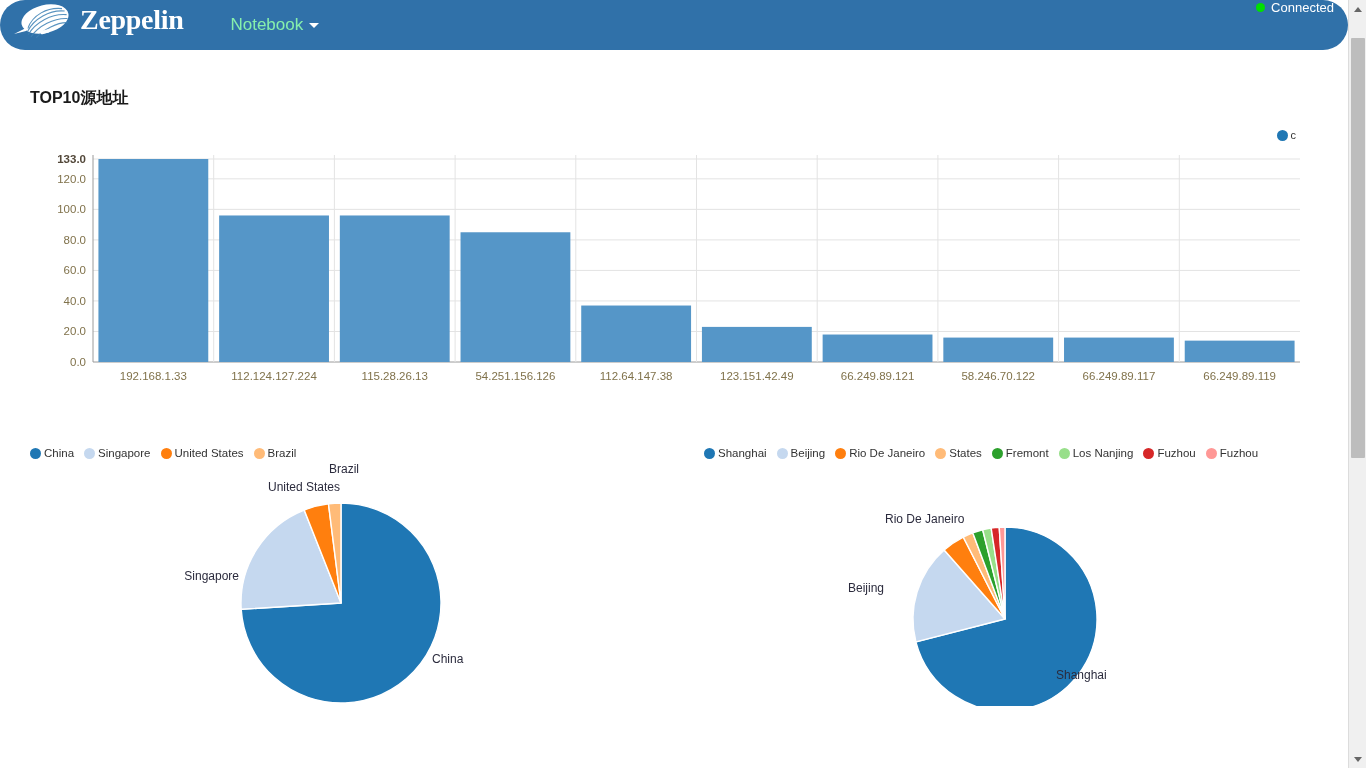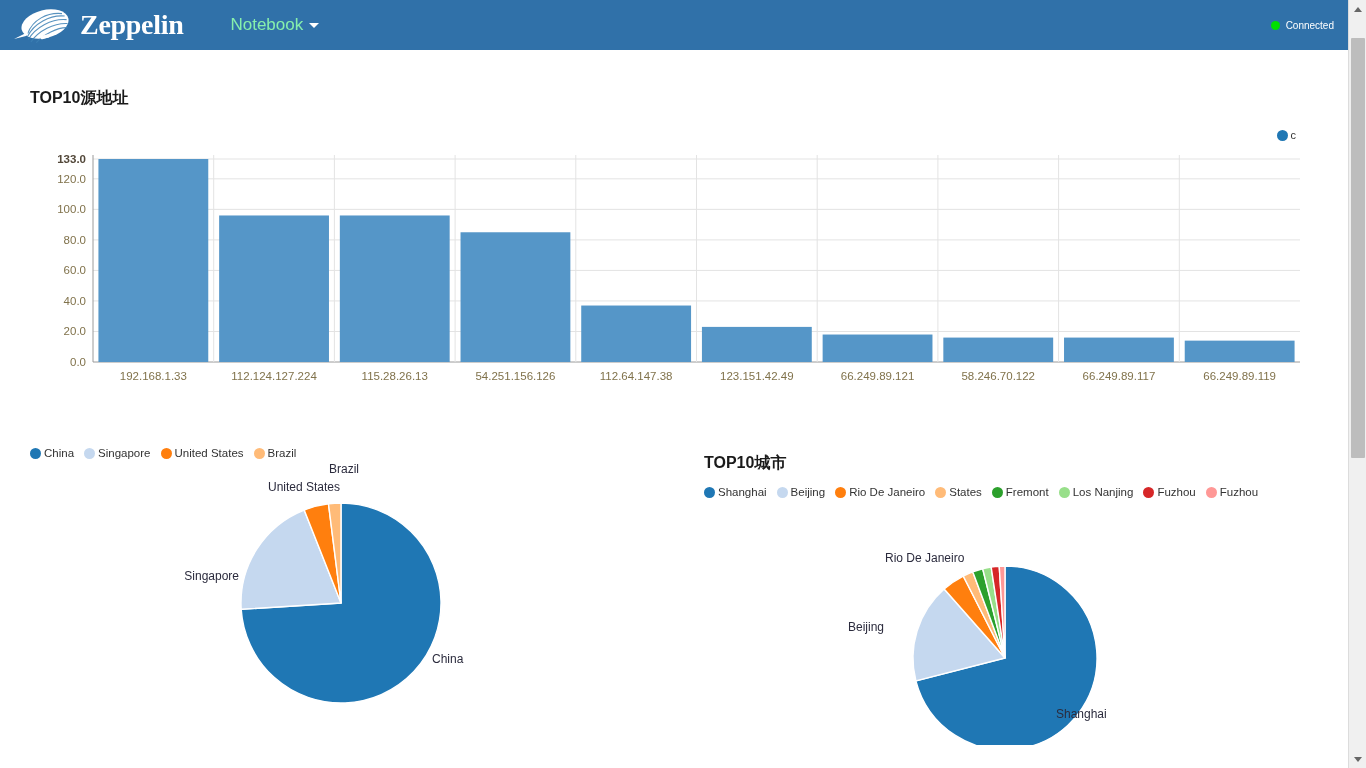--- a/index.html
+++ b/index.html
@@ -9,21 +9,21 @@
     font-family: "Liberation Sans", sans-serif;
     overflow: hidden;
   }
   .page { position: relative; width: 1366px; height: 768px; }
 
   
   .navbar {
     position: absolute; left: 0; top: 0;
     width: 1348px; height: 50px;
     background: #3071a9;
-    display: flex; align-items: center;
+    display: flex; align-items: flex-start; border-radius: 25px;
   }
   .brand { display: flex; align-items: center; padding-left: 12px; }
   .logo-svg { display: block; }
   .brand-text {
     color: #ffffff; font-size: 28px; font-weight: bold;
     letter-spacing: -0.3px; margin-left: 6px;
     font-family: "Liberation Serif", serif;
   }
   .nav-links { display: flex; align-items: center; margin-left: 30px; }
   .nav-item {
@@ -39,21 +39,21 @@
     border-top: 5px solid #ffffff;
   }
   .nav-right {
     margin-left: auto; display: flex; align-items: center;
     padding-right: 14px;
   }
   .conn-dot {
     width: 9px; height: 9px; border-radius: 50%;
     background: #00e000; margin-right: 6px;
   }
-  .conn-text { color: #ffffff; font-size: 10px; }
+  .conn-text { color: #ffffff; font-size: 13px; }
 
   
   .scrollbar {
     position: absolute; right: 0; top: 0;
     width: 18px; height: 768px;
     background: #f0f0f0; border-left: 1px solid #dcdcdc;
   }
   .sb-arrow {
     position: absolute; left: 0; width: 18px; height: 18px;
     background: #f0f0f0; display: flex;
@@ -258,21 +258,20 @@
             <path d="M 341 142 L 328.4666766435696 42.78852986855222 A 100 100 0 0 1 341.00000000000006 42 Z" fill="#ffbb78" stroke="#ffffff" stroke-width="1.4"></path>
             <text x="268" y="30" text-anchor="start" class="slice-label">United States</text>
             <text x="239" y="119" text-anchor="end" class="slice-label">Singapore</text>
             <text x="432" y="202" text-anchor="start" class="slice-label">China</text>
             <text x="329" y="12" text-anchor="start" class="slice-label">Brazil</text>
           </svg>
       </div>
     </div>
 
     <div class="para pie-para" id="pie-city">
-      <div class="para-title">TOP10城市</div>
       <div class="pie-legend" id="legend-city">
           <div class="item">
             <span class="swatch" style="background: rgb(31, 119, 180);"></span>
             <span class="name">Shanghai</span>
           </div>
           <div class="item">
             <span class="swatch" style="background: rgb(197, 216, 239);"></span>
             <span class="name">Beijing</span>
           </div>
           <div class="item">

